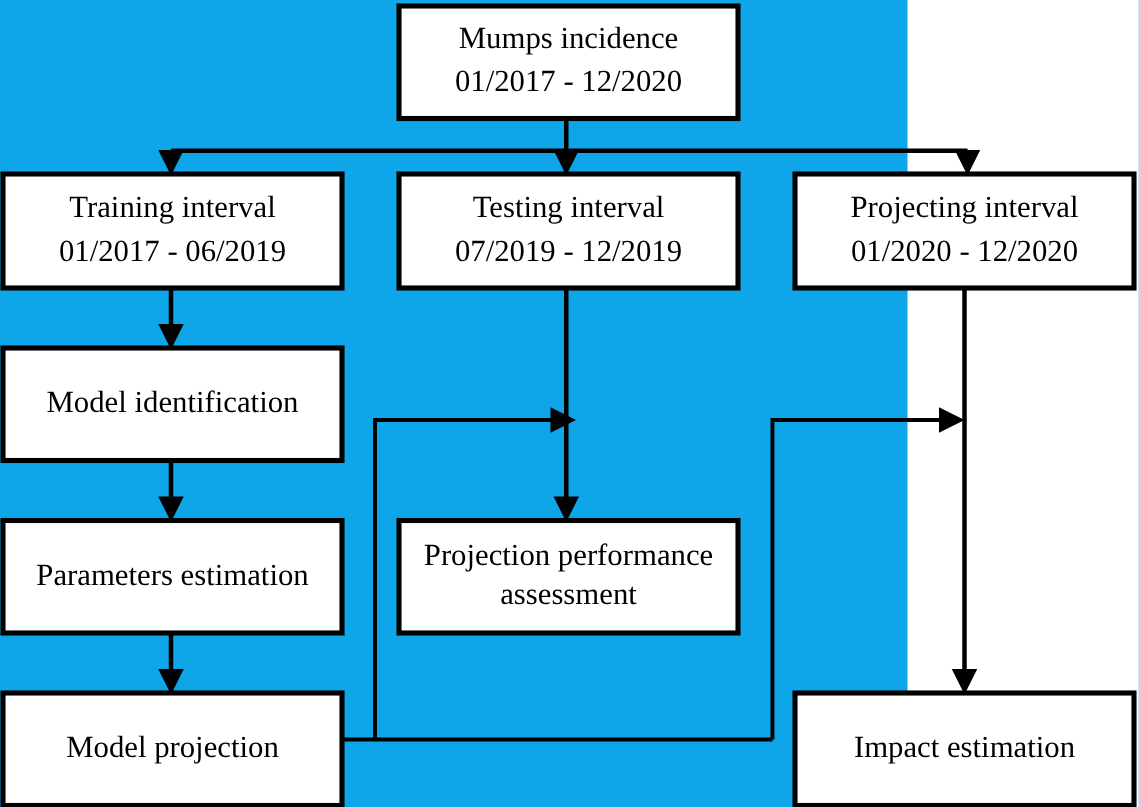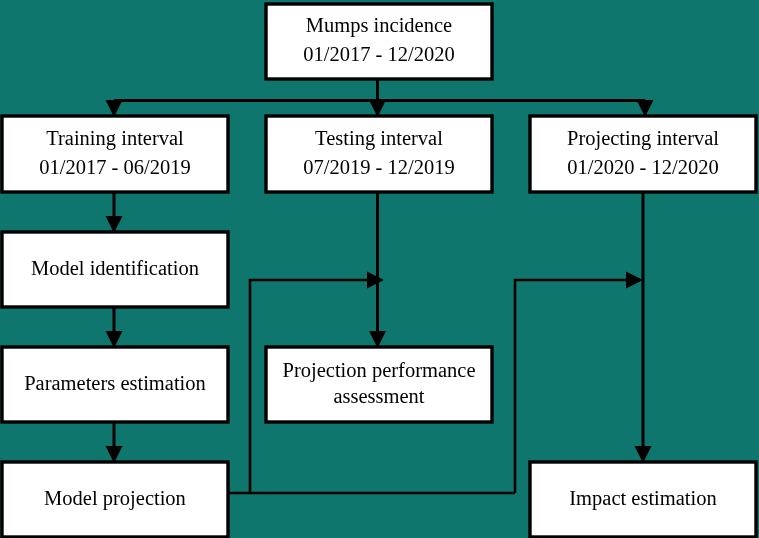--- a/index.html
+++ b/index.html
@@ -9,23 +9,23 @@
     background: #ffffff;
   }
   body {
     width: 759px;
     height: 538px;
     overflow: hidden;
     font-family: "Liberation Serif", "DejaVu Serif", serif;
   }
   #flowchart-root {
     position: relative;
-    width: 759px;
+    width: 605px;
     height: 538px;
-    background: #0f766e;
+    background: #0ea5e9;
   }
   svg#flow-svg {
     display: block;
     width: 759px;
     height: 538px;
   }
   .node-box {
     fill: #ffffff;
     stroke: #000000;
     stroke-width: 3.4;

